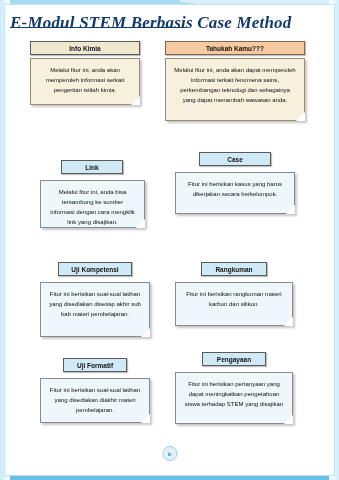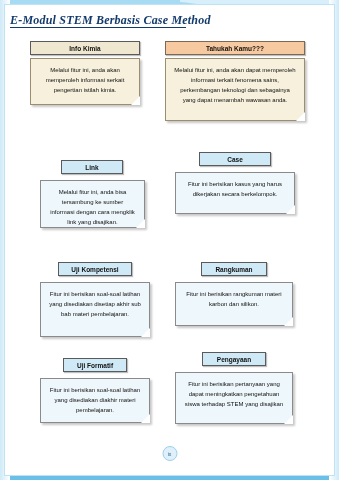--- a/index.html
+++ b/index.html
@@ -25,21 +25,21 @@
   
   .topwave { position:absolute; left:0; top:0; width:339px; height:58px; }
   .botwave { position:absolute; left:0; bottom:0; width:339px; height:88px; }
   .sidebar-left { position:absolute; left:0; top:0; width:10px; height:480px; background:linear-gradient(to right,#cfeaf8,#ffffff); }
   .sidebar-right { position:absolute; right:0; top:0; width:10px; height:480px; background:linear-gradient(to left,#cfeaf8,#ffffff); }
 
   .doc-title {
     position:absolute; left:10px; top:13px;
     font-family:"Liberation Serif", serif;
     font-weight:bold; font-style:italic;
-    font-size:12px; color:#123a6b;
+    font-size:17px; color:#123a6b;
     letter-spacing:0.2px;
     white-space:nowrap;
     z-index:6;
   }
   .title-underline {
     position:absolute; left:10px; top:27px; width:176px; height:1px; background:#123a6b; z-index:6;
   }
 
   
   .block { position:absolute; }

